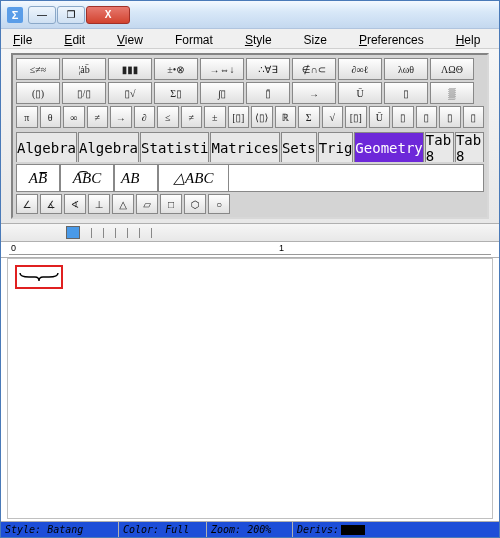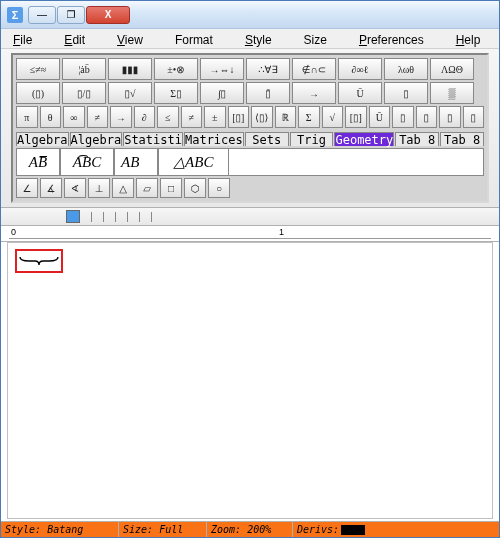--- a/index.html
+++ b/index.html
@@ -15,36 +15,36 @@
   .menu-item { padding: 1px 8px; cursor: default; font-size: 12px; }
   .menu-item .ul { text-decoration: underline; }
   .toolbar-area { background: linear-gradient(to bottom,#f6f6f6,#e8e8e8); padding: 4px 10px 4px 10px; border-bottom: 1px solid #b0b0b0; }
   .tb-frame { border: 2px inset #d8d8d8; background: #d4d4d4; padding: 3px; display: flex; flex-direction: column; gap: 2px; }
   .tb-row { display: flex; gap: 2px; }
   .tb-btn { border: 1px solid #888; background: linear-gradient(to bottom,#fefefe,#e0e0e0); display: flex; align-items: center; justify-content: center; font-size: 10px; font-family: "Times New Roman", serif; cursor: default; color: #222; overflow: hidden; white-space: nowrap; }
   .r1 .tb-btn { width: 44px; height: 22px; }
   .r2 .tb-btn { width: 44px; height: 22px; }
   .r3 .tb-btn { width: 22px; height: 22px; }
   .tabs-row { display: flex; gap: 1px; margin-top: 2px; }
-  .tab { flex: 1; height: 14px; border: 1px solid #888; border-bottom: none; background: #e8e8e8; font-size: 12px; display: flex; align-items: center; justify-content: center; font-family: monospace; cursor: default; }
+  .tab { flex: 1; height: 30px; border: 1px solid #888; border-bottom: none; background: #e8e8e8; font-size: 14px; display: flex; align-items: center; justify-content: center; font-family: monospace; cursor: default; }
   .tab.active { background: #6d28d9; color: #fff; }
   .gallery-row { display: flex; gap: 0; }
   .gal-btn { border: 1px solid #888; background: #fff; height: 28px; display: flex; align-items: center; justify-content: center; font-family: "Times New Roman", serif; font-style: italic; font-size: 15px; cursor: default; }
   .small-row .tb-btn { width: 22px; height: 20px; }
   .sub-toolbar { height: 18px; background: linear-gradient(to bottom,#f6f6f6,#e8e8e8); display: flex; align-items: center; padding: 0 10px; border-bottom: 1px solid #b0b0b0; }
   .sub-toolbar .blue-box { width: 14px; height: 13px; background: #4a9ae8; border: 1px solid #666; margin-left: 55px; }
   .sub-toolbar .tick { width: 1px; height: 10px; background: #888; margin-left: 11px; }
   .ruler { height: 16px; background: #fff; border-bottom: 1px solid #b0b0b0; position: relative; font-size: 9px; }
   .ruler .mark0 { position: absolute; left: 10px; top: 1px; }
   .ruler .markmid { position: absolute; left: 278px; top: 1px; }
   .ruler .line { position: absolute; top: 12px; left: 8px; right: 8px; height: 1px; background: #999; }
   .canvas { flex: 1; background: #fff; border: 1px solid #c0c0c0; margin: 0 6px 2px 6px; position: relative; }
   .highlight-box { position: absolute; left: 7px; top: 6px; width: 48px; height: 24px; border: 2px solid #e02020; display: flex; align-items: center; justify-content: center; }
   .brace-svg { width: 40px; height: 14px; }
-  .statusbar { height: 16px; background: #f97316; border-top: 1px solid #b0b0b0; display: flex; font-size: 10px; font-family: monospace; font-style: italic; }
+  .statusbar { height: 16px; background: #1d4ed8; border-top: 1px solid #b0b0b0; display: flex; font-size: 10px; font-family: monospace; font-style: italic; }
   .status-cell { border-right: 1px solid #b0b0b0; padding: 1px 4px; display: flex; align-items: center; }
   .color-swatch { width: 24px; height: 10px; background: #000; margin-left: 2px; }
 </style>
 </head>
 <body>
 
 <div class="window">
 
   <div class="titlebar">
     <div class="app-icon">Σ</div>
@@ -168,21 +168,21 @@
         <path d="M1 3 Q1 7 10 7 L16 7 Q20 7 20 11 Q20 7 24 7 L30 7 Q39 7 39 3" stroke="#000" stroke-width="1.4" fill="none"></path>
       </svg>
     </div>
   </div>
 
   <div class="statusbar">
     <div class="status-cell" style="width:118px">
       <span>Style:</span>&nbsp;<span>Batang</span>
     </div>
     <div class="status-cell" style="width:88px">
-      <span>Size:</span>&nbsp;<span>Full</span>
+      <span>Color:</span>&nbsp;<span>Full</span>
     </div>
     <div class="status-cell" style="width:86px">
       <span>Zoom:</span>&nbsp;<span>200%</span>
     </div>
     <div class="status-cell" style="flex:1;border-right:none">
       <span>Derivs:</span>
         <div class="color-swatch"></div>
     </div>
   </div>
 

